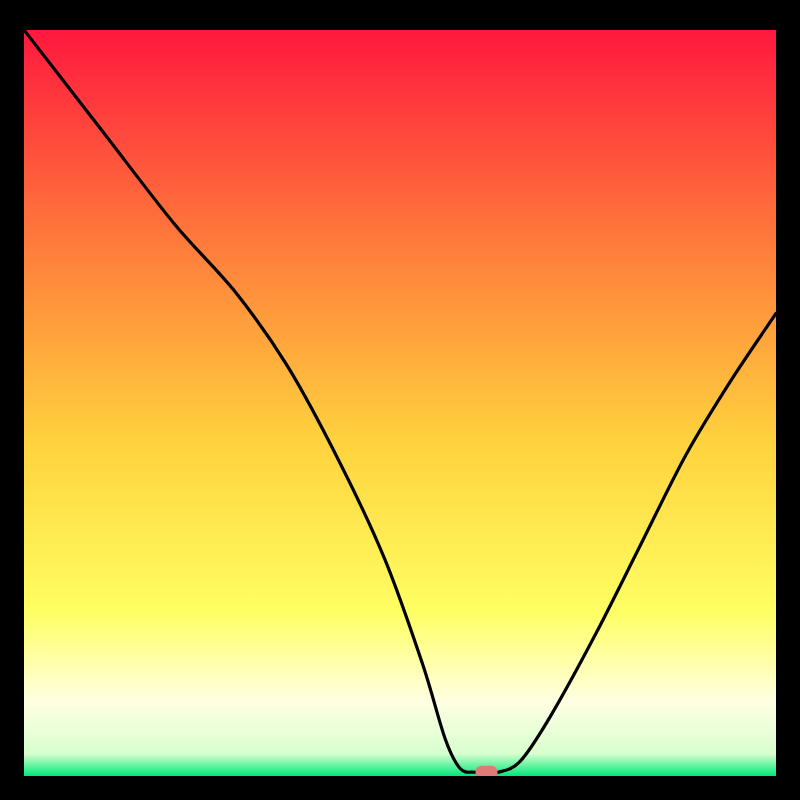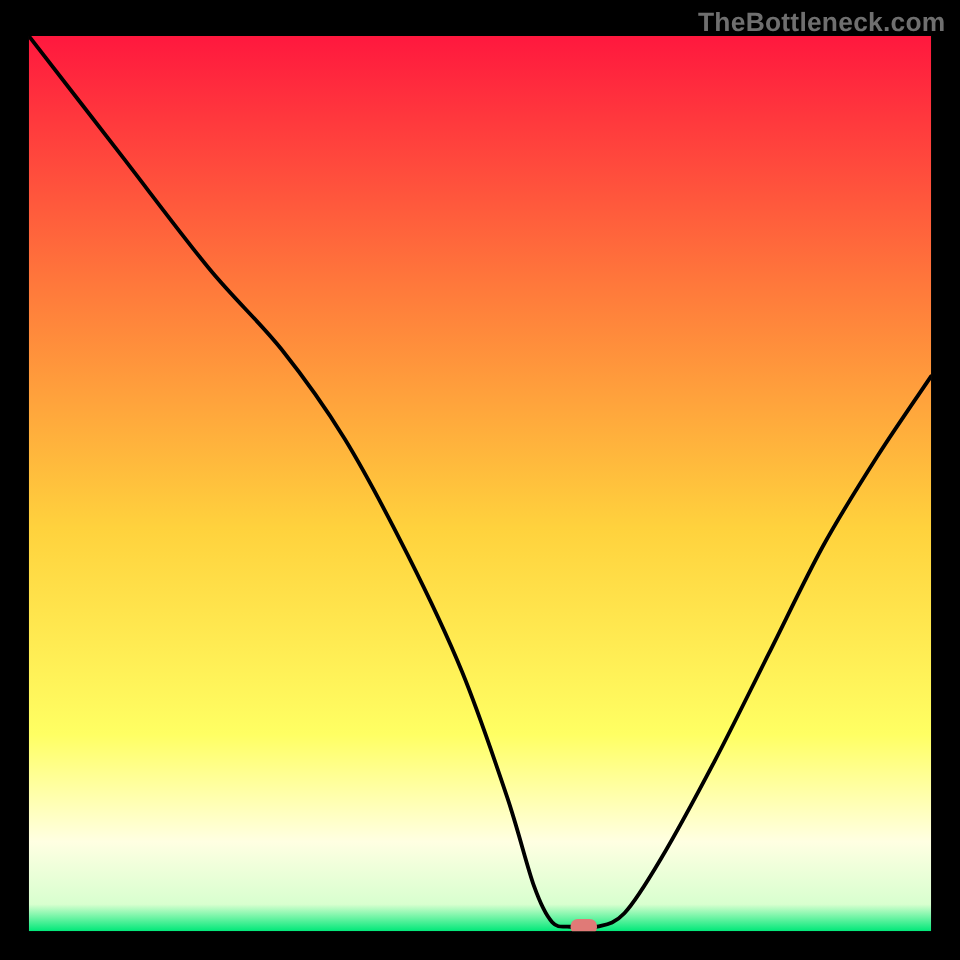--- a/index.html
+++ b/index.html
@@ -35,21 +35,20 @@
     top: 30px;
     width: 752px;
     height: 746px;
   }
   svg { display: block; }
 </style>
 </head>
 <body>
 
 <div class="frame">
-  <div class="watermark">TheBottleneck.com</div>
   <div class="plot">
     <svg id="chart-svg" viewBox="0 0 752 746" width="752" height="746" preserveAspectRatio="none">
       <defs>
         <linearGradient id="bg-grad" x1="0" y1="0" x2="0" y2="1">
             <stop offset="0%" stop-color="#ff183e"></stop>
             <stop offset="28%" stop-color="#ff793b"></stop>
             <stop offset="55%" stop-color="#ffd23d"></stop>
             <stop offset="78%" stop-color="#ffff63"></stop>
             <stop offset="90%" stop-color="#ffffe2"></stop>
             <stop offset="97%" stop-color="#d8ffcf"></stop>

